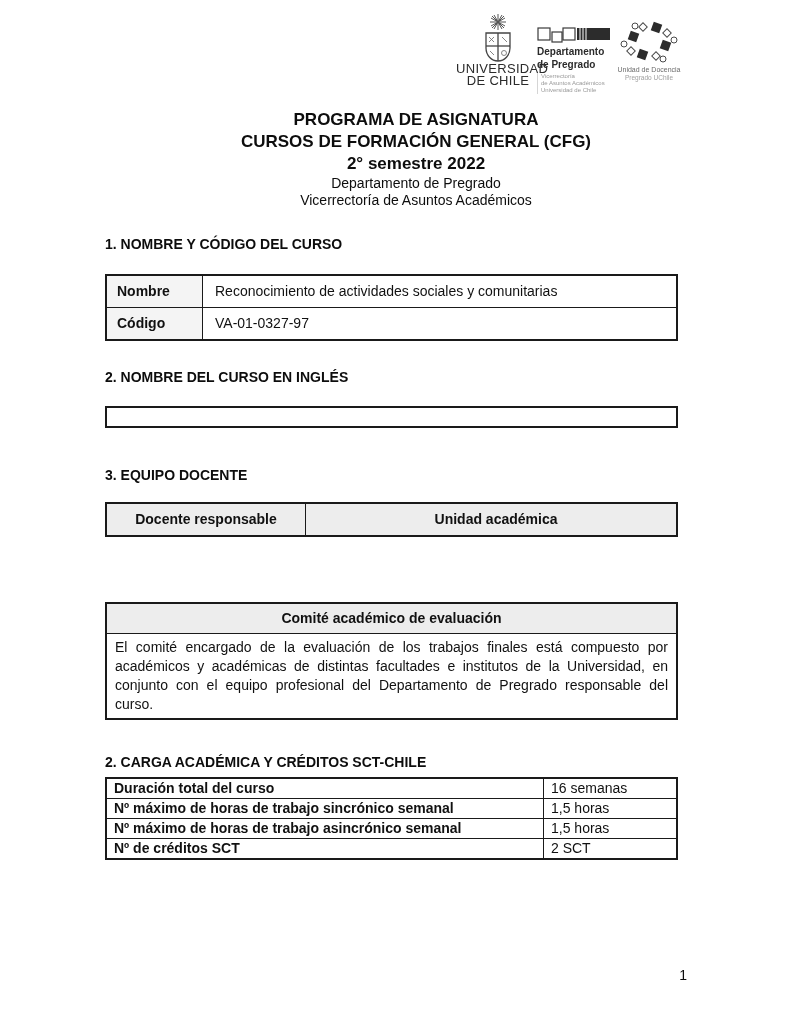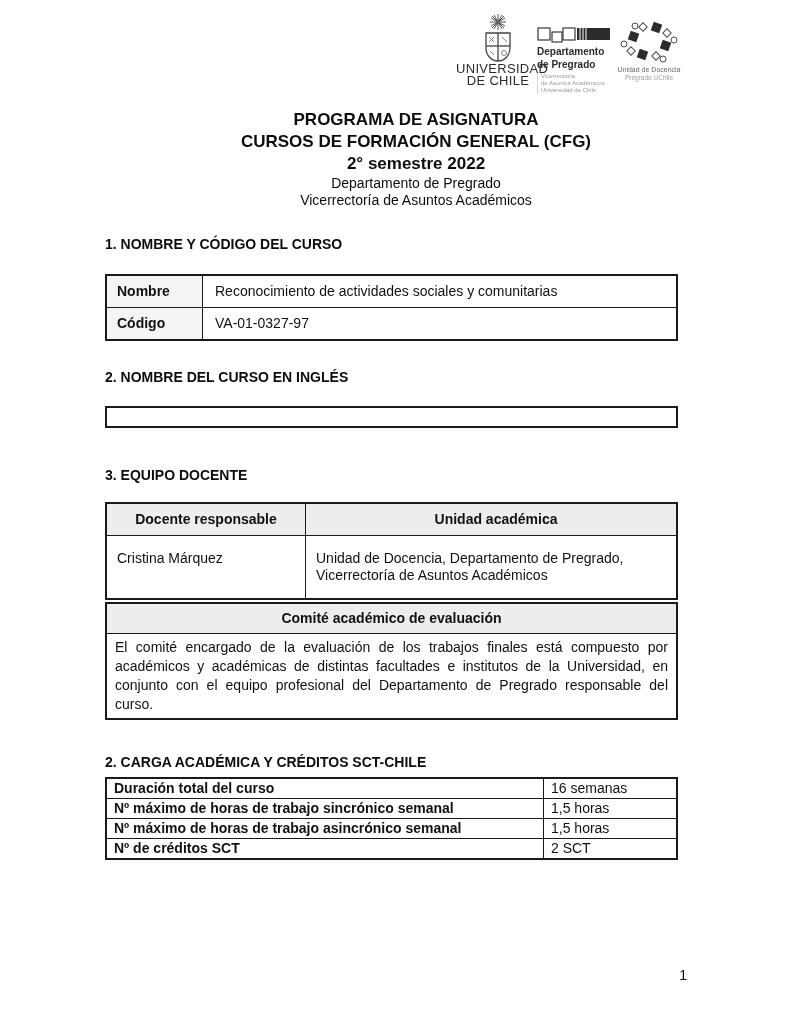--- a/index.html
+++ b/index.html
@@ -174,24 +174,20 @@
   <div class="abs sec-heading" id="h-s2">2. NOMBRE DEL CURSO EN INGLÉS</div>
   <div class="abs" id="box-ingles"></div>
 
   <div class="abs sec-heading" id="h-s3">3. EQUIPO DOCENTE</div>
 
   <div class="abs tbl" id="tbl-docente">
     <div class="trow">
       <div class="tcell hcell c1">Docente responsable</div>
       <div class="tcell hcell c2">Unidad académica</div>
     </div>
-    <div class="trow">
-      <div class="tcell bcell c1">Cristina Márquez</div>
-      <div class="tcell bcell c2">Unidad de Docencia, Departamento de Pregrado, Vicerrectoría de Asuntos Académicos</div>
-    </div>
   </div>
 
   <div class="abs tbl" id="tbl-comite">
     <div class="trow">
       <div class="tcell hcell">Comité académico de evaluación</div>
     </div>
     <div class="trow">
       <div class="tcell bcell">El comité encargado de la evaluación de los trabajos finales está compuesto por académicos y académicas de distintas facultades e institutos de la Universidad, en conjunto con el equipo profesional del Departamento de Pregrado responsable del curso.</div>
     </div>
   </div>

